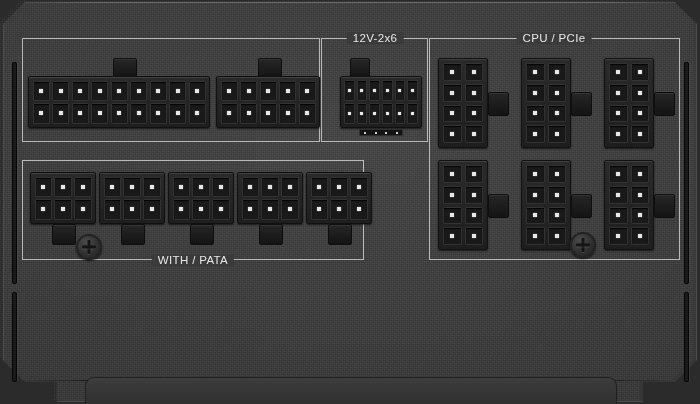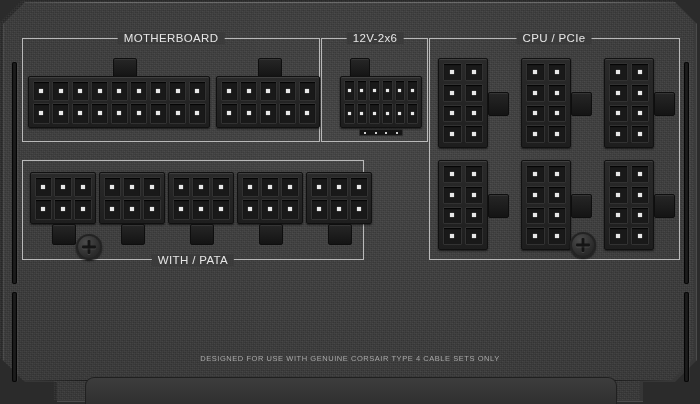--- a/index.html
+++ b/index.html
@@ -153,21 +153,20 @@
   <div class="bevel-bottom"></div>
 
   <div class="rail l1"></div>
   <div class="rail l2"></div>
   <div class="rail r1"></div>
   <div class="rail r2"></div>
 
   <div class="bottom-tab"></div>
 
   <div class="frame mb"></div>
-  <div class="frame-label" style="left:171px;top:38px;">MOTHERBOARD</div>
 
   <div class="frame v12"></div>
   <div class="frame-label" style="left:375px;top:38px;">12V-2x6</div>
 
   <div class="frame cpu"></div>
   <div class="frame-label" style="left:554px;top:38px;">CPU / PCIe</div>
 
   <div class="frame sata"></div>
   <div class="frame-label" style="left:193px;top:260px;">WITH / PATA</div>
 
@@ -573,14 +572,13 @@
         <div class="pin">
           <i style="width: 4px; height: 4px;"></i>
         </div>
       </div>
       <div class="tab" style="left: 328px; top: 224px; width: 22px; height: 19px;"></div>
     </div>
 
   <div class="screw" style="left:76px;top:234px;"></div>
   <div class="screw" style="left:570px;top:232px;"></div>
 
-  <div class="footer-text">DESIGNED FOR USE WITH GENUINE CORSAIR TYPE 4 CABLE SETS ONLY</div>
 </div>
 
 </body></html>

